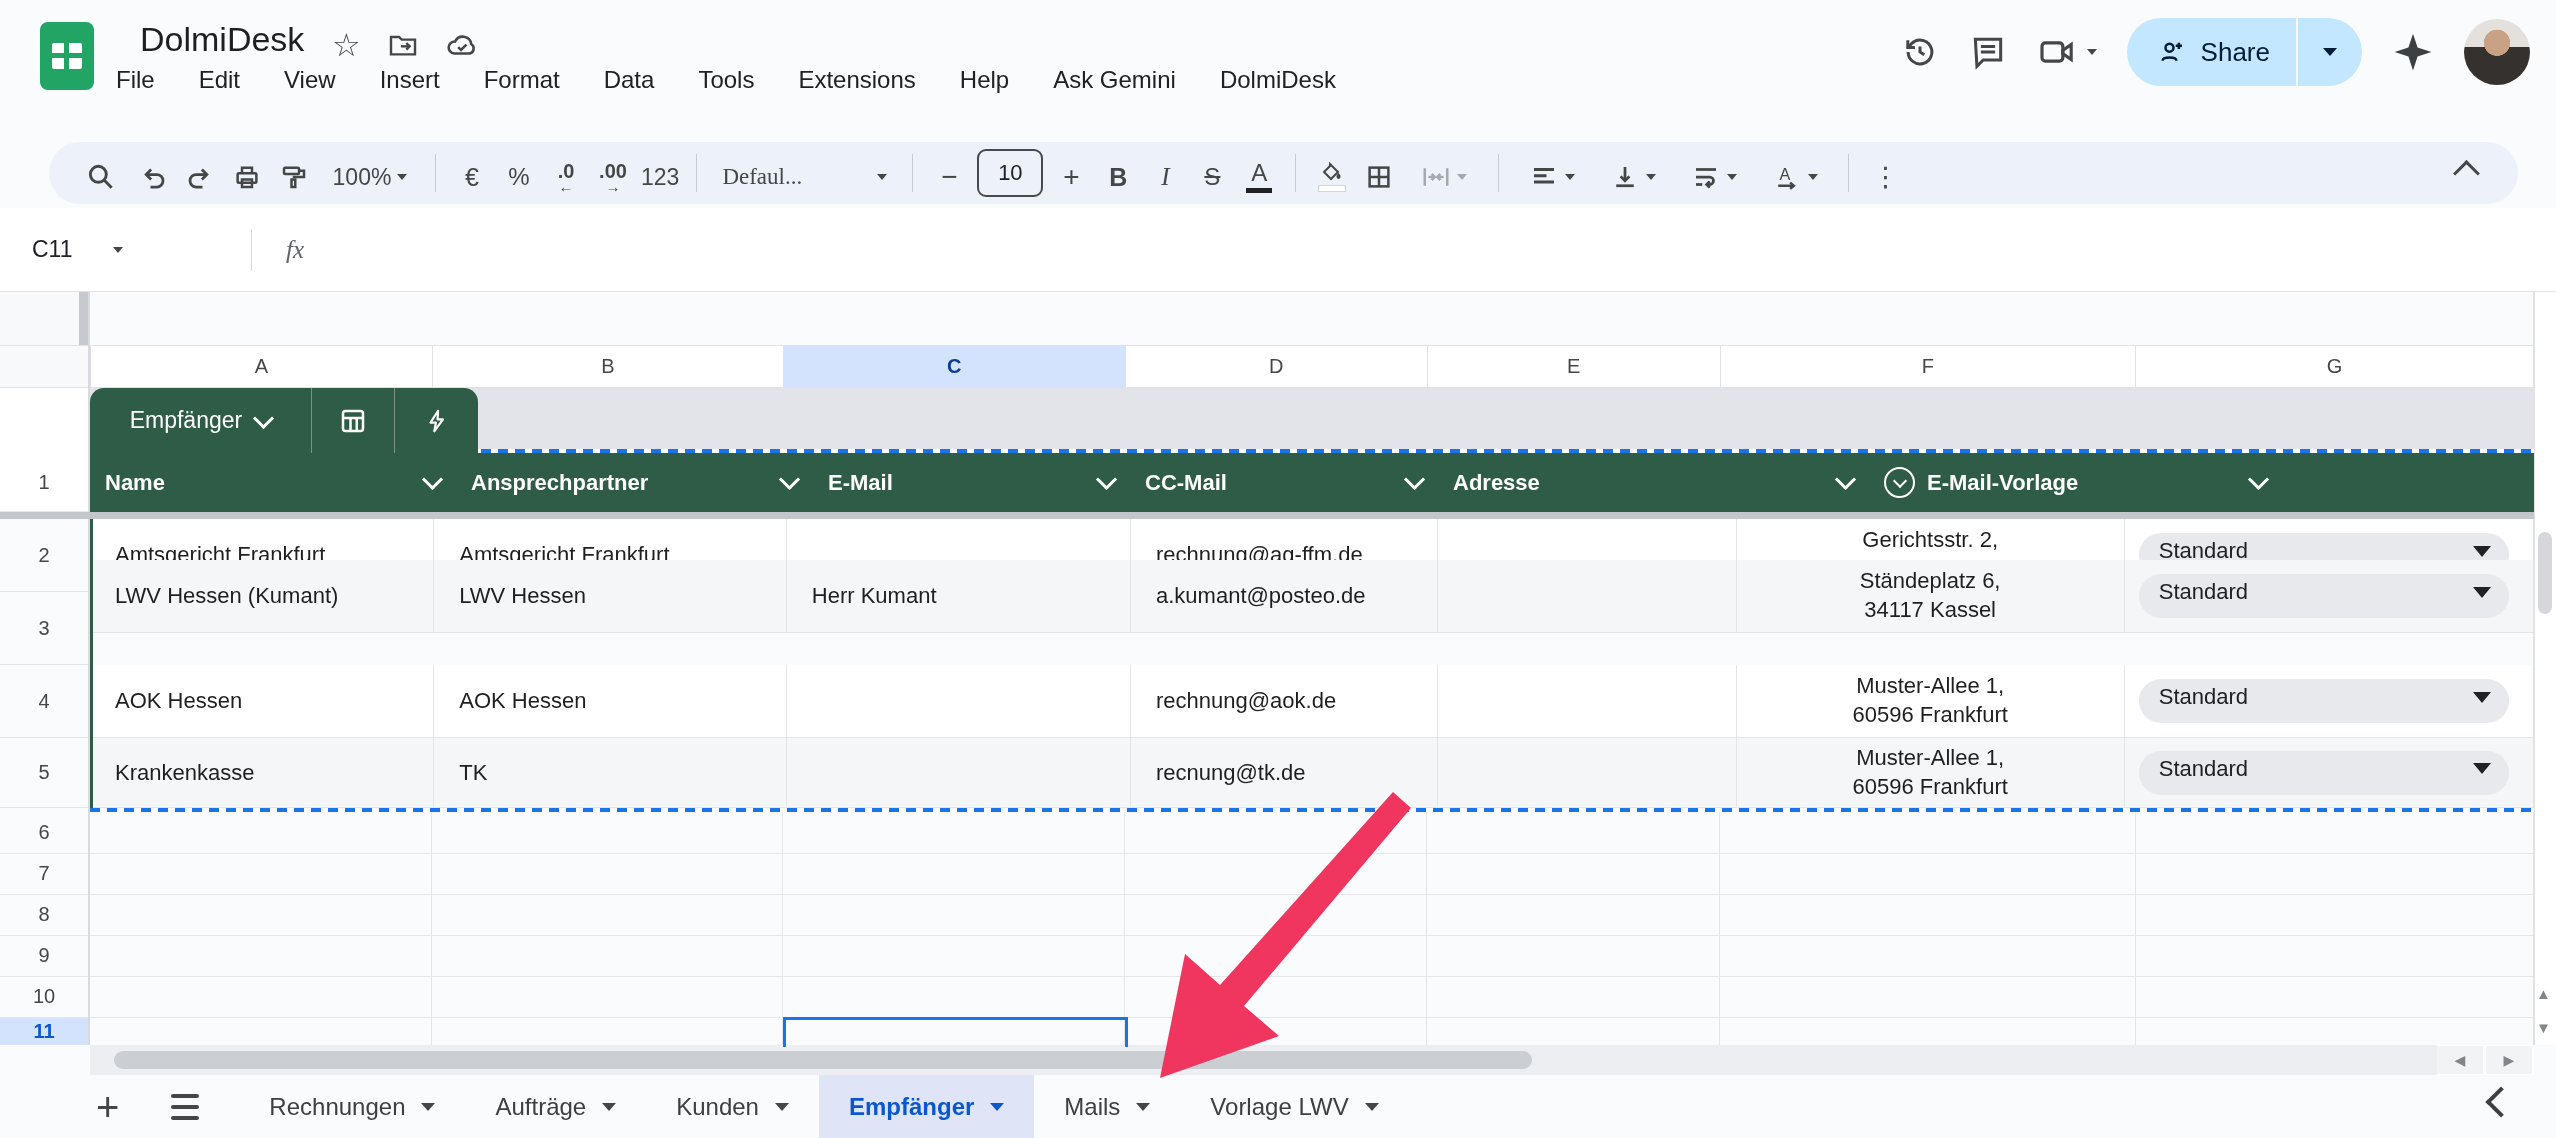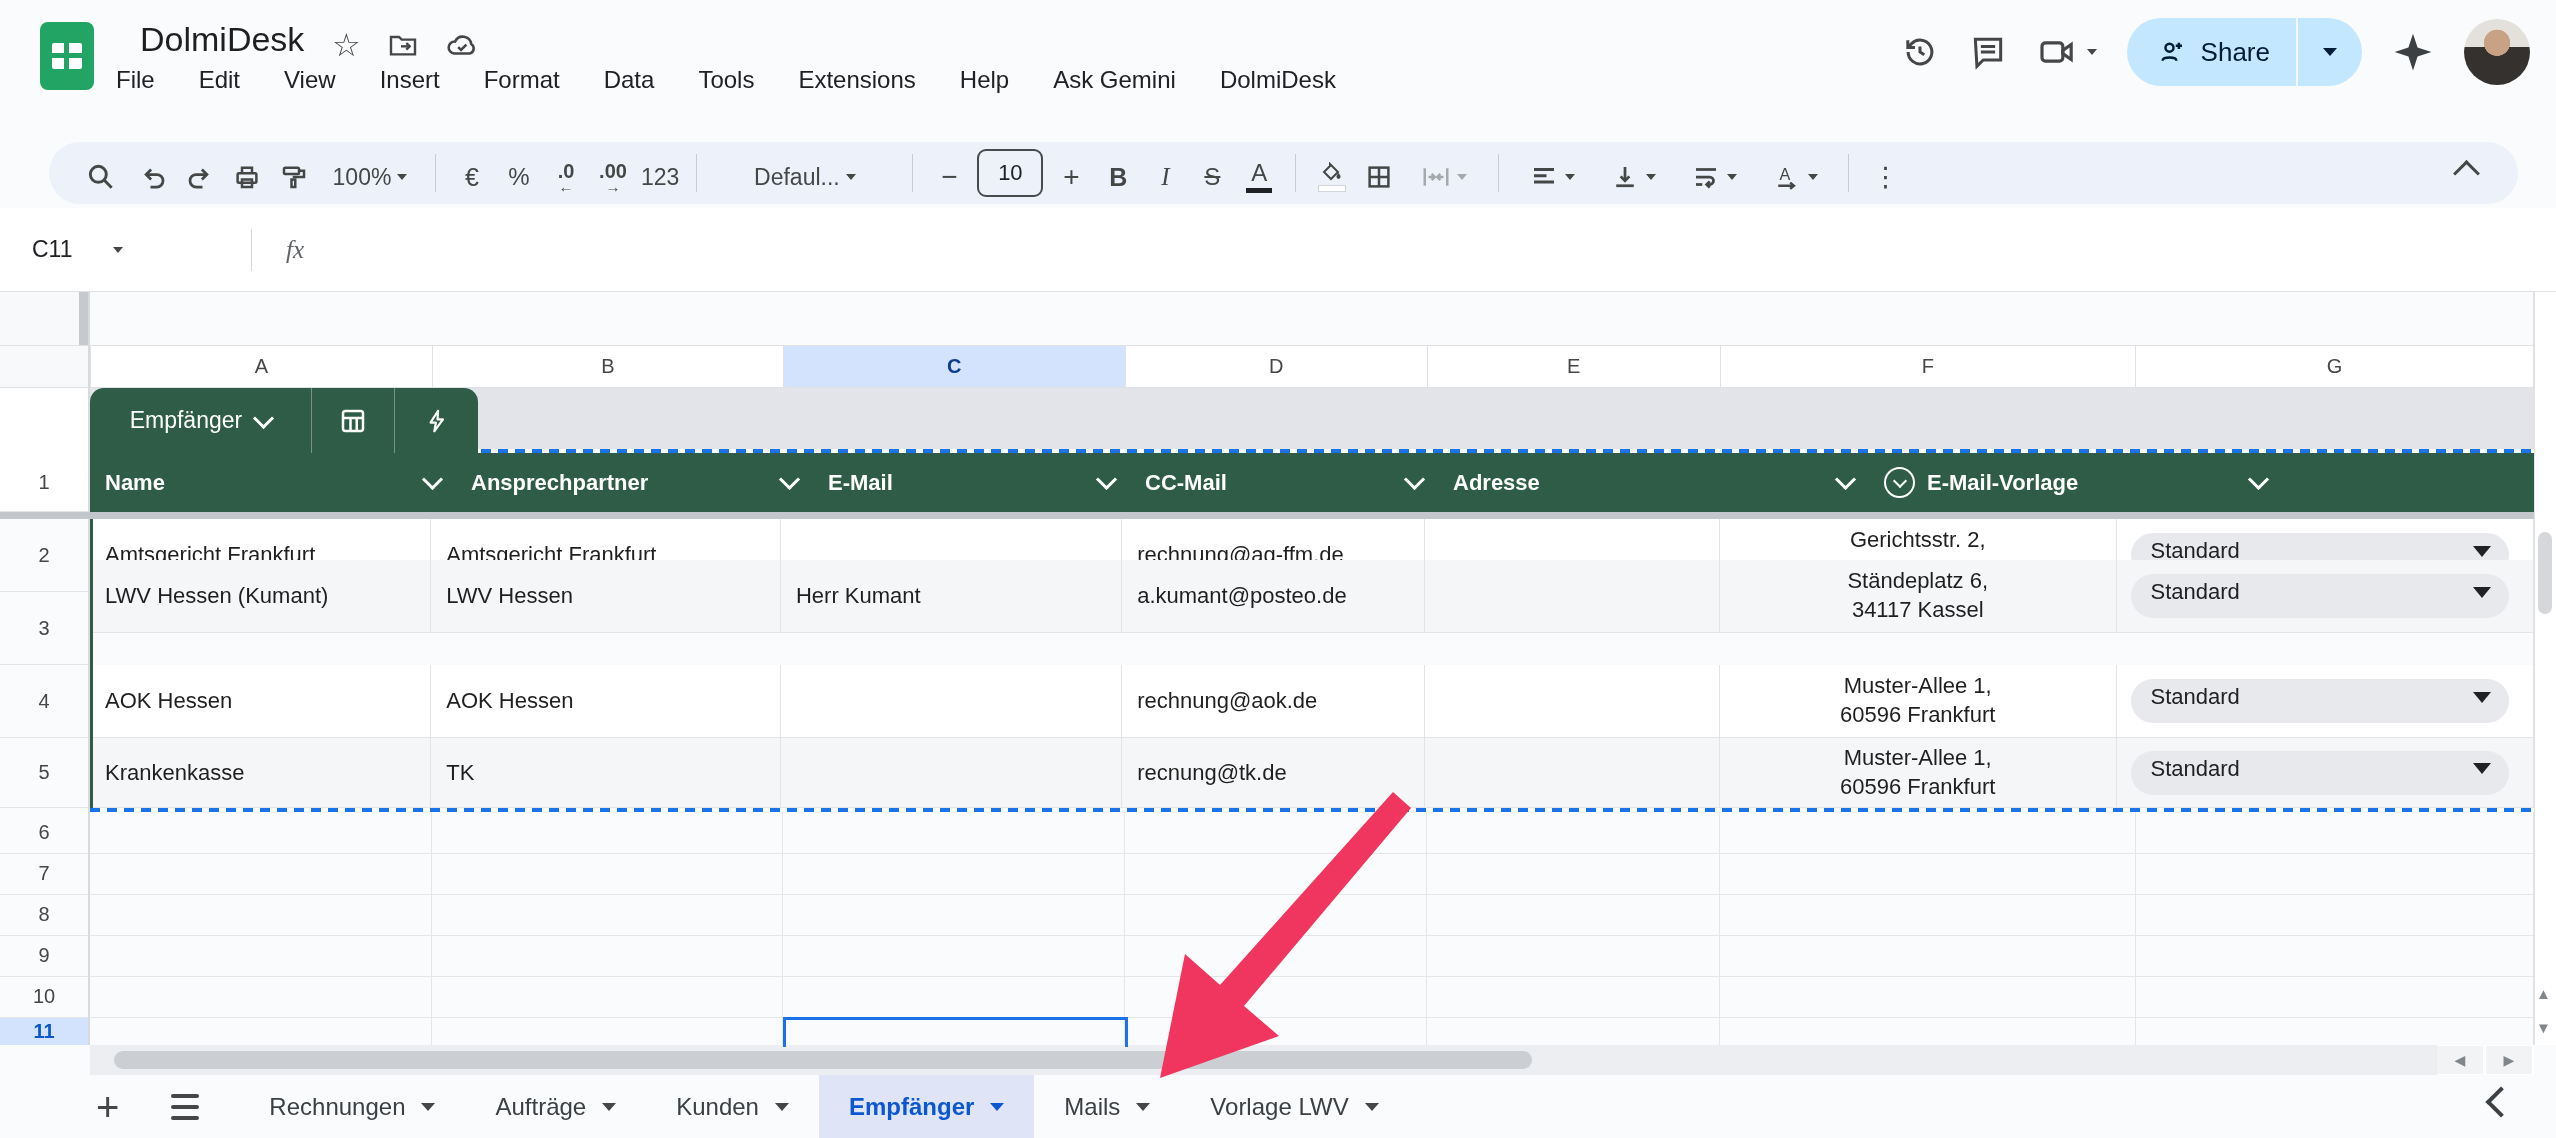--- a/index.html
+++ b/index.html
@@ -89,21 +89,21 @@
           font-size:22px;gap:12px;}
   .thcell .chev{position:absolute;right:16px;top:24px;}
   .ddcircle{width:27px;height:27px;border:2.5px solid #fff;border-radius:50%;display:flex;align-items:center;justify-content:center;flex:none;}
   .ddcircle i{width:8px;height:8px;border-right:2.5px solid #fff;border-bottom:2.5px solid #fff;transform:rotate(45deg);margin-top:-3px;}
   .rnum1{left:0;top:453px;width:88px;height:59px;background:#fff;display:flex;align-items:center;justify-content:center;
          font-size:20px;color:#444746;border-bottom:1px solid #e2e4e7;}
   .frozen-hbar{left:0;top:512px;width:2534px;height:7px;background:#c3c6ca;z-index:5;}
 
   .trow{left:90px;width:2444px;height:73px;display:flex;background:#fff;}
   .trow.band{background:#f5f6f8;}
-  .cell{display:flex;align-items:center;padding-left:15px;font-size:22px;color:#1f1f1f;border-right:1px solid #e2e4e7;
+  .cell{display:flex;align-items:center;padding-left:25px;font-size:22px;color:#1f1f1f;border-right:1px solid #e2e4e7;
         border-bottom:1px solid #e2e4e7;overflow:hidden;white-space:nowrap;}
   .cell.addr{flex-direction:column;justify-content:center;align-items:center;padding-left:0;line-height:1.3;}
   .cell.pillc{padding:0 24px 0 14px;}
   .pill{width:100%;height:44px;background:#e7e9ed;border-radius:22px;display:flex;align-items:center;
         justify-content:space-between;padding:0 18px 8px 20px;box-sizing:border-box;}
   .pill span{font-size:22px;color:#202124;}
   .ptri{width:0;height:0;border-left:9px solid transparent;border-right:9px solid transparent;border-top:11px solid #202124;}
   .table-left-border{left:90px;top:519px;width:3px;height:289px;background:#2e5c47;z-index:4;}
 
   .rnum{left:0;width:88px;display:flex;align-items:center;justify-content:center;font-size:20px;color:#444746;}
@@ -280,21 +280,21 @@
     <span class="tbi narrow">
       <span class="decset">
           <span class="d">.00</span>
           <span class="ar">→</span>
         </span>
     </span>
     <span class="tbi narrow">
         <span class="txt">123</span>
       </span>
     <span class="vsep"></span>
-    <span class="tbi" style="min-width:165px;padding:0 8px;">
+    <span class="tbi" style="min-width:165px;justify-content:space-between;padding:0 8px;font-family:Liberation Serif, serif;">
       <span class="txt">Defaul...</span>
         <span class="dtri small"></span>
     </span>
     <span class="vsep"></span>
     <span class="tbi narrow">
         <span class="txt" style="font-size:28px;">−</span>
       </span>
     <span class="fontsize-box">10</span>
     <span class="tbi narrow">
         <span class="txt" style="font-size:28px;">+</span>

